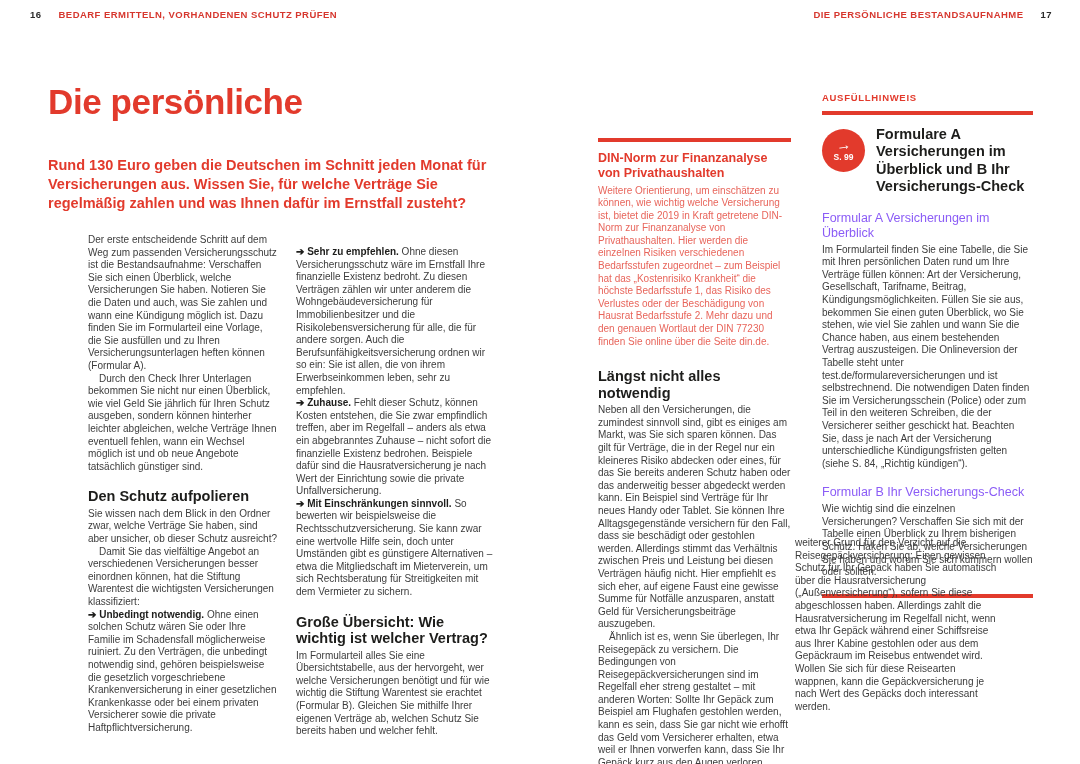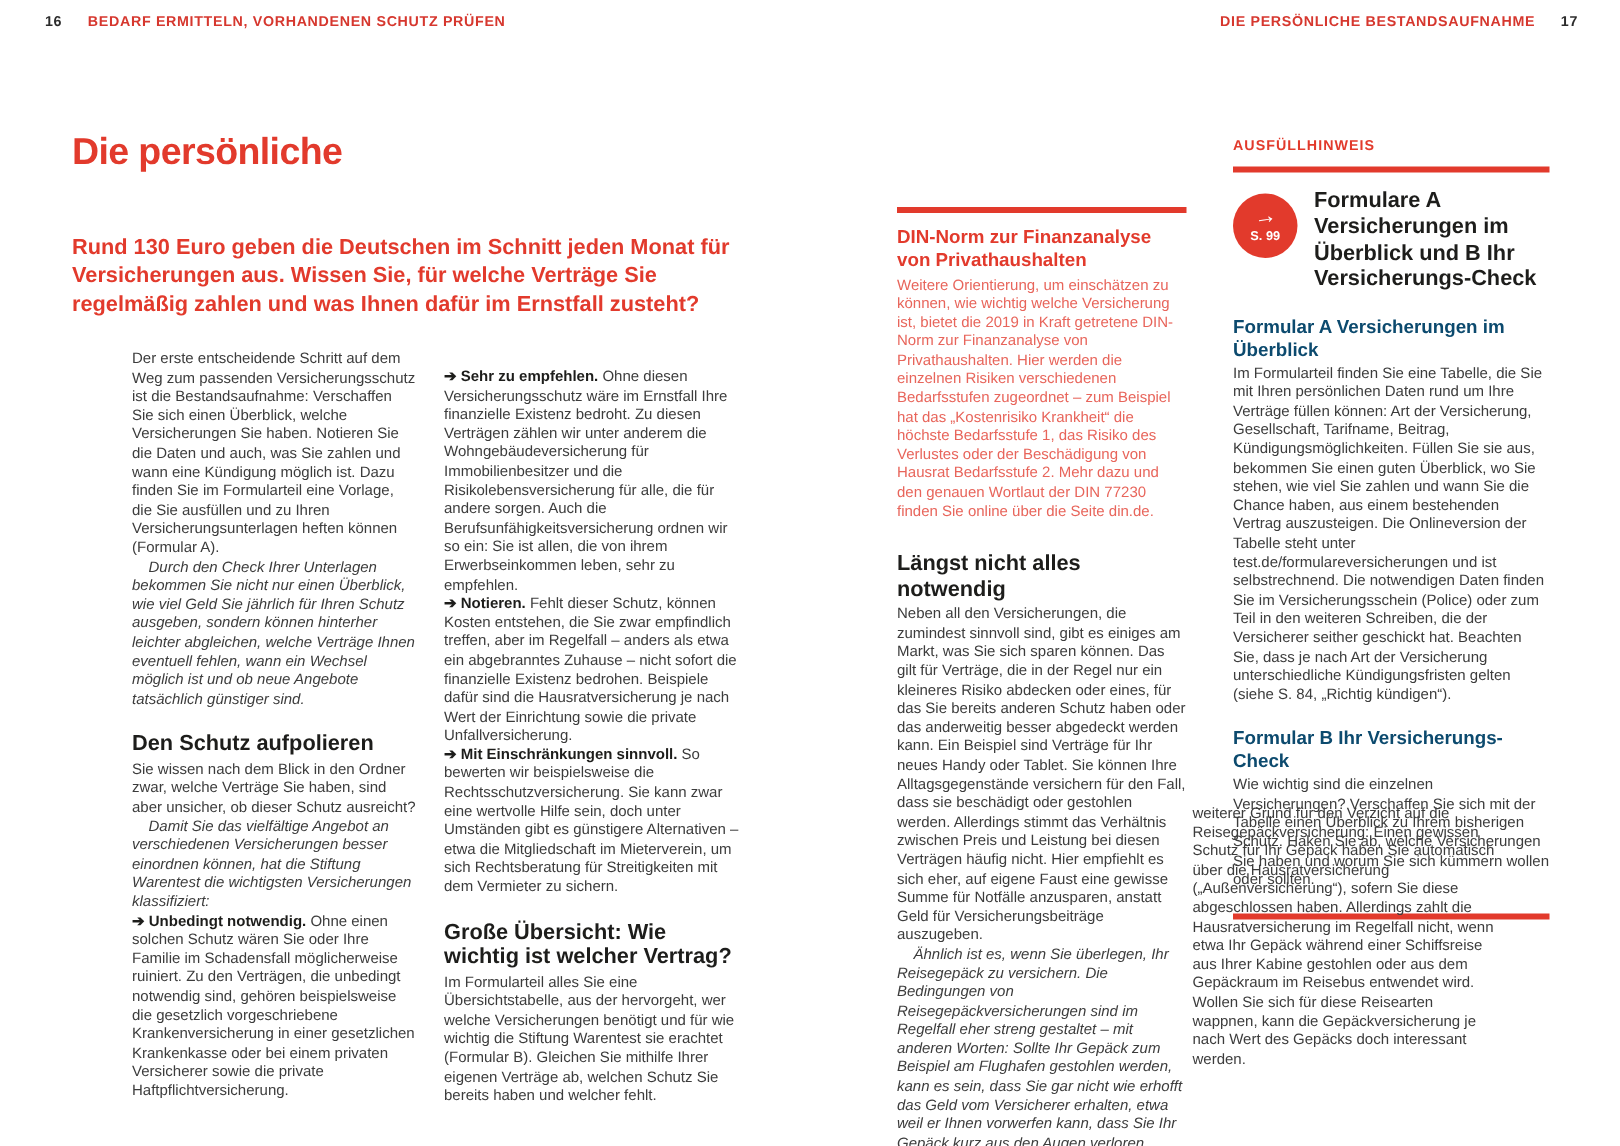--- a/index.html
+++ b/index.html
@@ -9,51 +9,51 @@
   }
   
   .runhead{position:absolute;top:9px;font-size:9.5px;font-weight:bold;letter-spacing:.45px;white-space:nowrap;color:#d6372e;}
   .runhead-left{left:30px;}
   .runhead-right{right:28px;text-align:right;}
   .pagenum{color:#2b2b2b;}
   .runhead-left .pagenum{margin-right:14px;}
   .runhead-right .pagenum{margin-left:14px;text-align:center;}
 
   
-  .article-title{position:absolute;left:48px;top:84px;color:#e23a2c;font-size:25px;font-weight:bold;line-height:35px;letter-spacing:-.4px;}
+  .article-title{position:absolute;left:48px;top:84px;color:#e23a2c;font-size:35px;font-weight:bold;line-height:35px;letter-spacing:-.4px;}
   .intro{position:absolute;left:48px;top:156px;width:446px;color:#e23a2c;font-weight:bold;font-size:14.5px;line-height:19px;}
 
   
   .bodycol{position:absolute;font-size:10px;line-height:12.6px;color:#3c3c3c;hyphens:auto;}
   #col1{left:88px;top:234px;width:190px;}
   #col2{left:296px;top:234px;width:197px;margin-top:12px;}
   #col3{left:598px;top:138px;width:193px;}
   #col4{left:795px;top:537px;width:206px;}
   .bodycol p{margin:0;}
-  .ind{text-indent:11px;font-style:italic;}
+  .ind{text-indent:11px;}
   .colhead{font-size:14.5px;line-height:16.5px;color:#1d1d1b;font-weight:bold;margin:15px 0 3px 0;}
   .lead{font-weight:bold;color:#1d1d1b;}
 
   
   .redrule{height:3.5px;background:#e23a2c;margin:0 0 9px 0;}
   .din-head{color:#e23a2c;font-weight:bold;font-size:12.5px;line-height:15px;margin:0 0 4px 0;}
   .din-body{color:#e8655b;margin:0;}
   #col3 .colhead{margin-top:20px;}
 
   
   .sidebar{position:absolute;left:822px;top:92px;width:211px;font-size:10px;line-height:12.6px;hyphens:auto;}
   .sb-label{color:#e23a2c;font-weight:bold;font-size:9.5px;letter-spacing:.7px;margin-bottom:6px;}
   .sb-bar{height:4px;background:#e23a2c;}
   .sb-top{display:flex;align-items:flex-start;margin-top:11px;}
   .sb-circle{width:43px;height:43px;border-radius:50%;background:#e23a2c;color:#ffffff;
     display:flex;flex-direction:column;align-items:center;justify-content:center;flex:0 0 43px;margin-top:3px;}
   .sb-circle .arr{font-size:15px;font-weight:bold;line-height:14px;transform:rotate(-8deg);}
   .sb-circle .pref{font-size:8.5px;font-weight:bold;line-height:10px;}
   .sb-heading{margin-left:11px;font-size:14.5px;font-weight:bold;line-height:17.5px;color:#1d1d1b;}
-  .sb-sub{color:#0c4a6e;font-weight:bold;font-size:12.5px;line-height:15px;margin:15px 0 3px 0;}
+  .sb-sub{color:#8b5cf6;font-weight:normal;font-size:12.5px;line-height:15px;margin:15px 0 3px 0;}
   .sb-body{margin:0;}
   .sb-bar-bottom{margin-top:15px;}
 </style>
 </head>
 <body>
 
 <div class="sheet">
 
   <div class="runhead runhead-left">
     <span class="pagenum">16</span>
@@ -74,21 +74,21 @@
     <p>Der erste entscheidende Schritt auf dem Weg zum passenden Versicherungsschutz ist die Bestandsaufnahme: Verschaffen Sie sich einen Überblick, welche Versicherungen Sie haben. Notieren Sie die Daten und auch, was Sie zahlen und wann eine Kündigung möglich ist. Dazu finden Sie im Formularteil eine Vorlage, die Sie ausfüllen und zu Ihren Versicherungsunterlagen heften können (Formular A).</p>
     <p class="ind">Durch den Check Ihrer Unterlagen bekommen Sie nicht nur einen Überblick, wie viel Geld Sie jährlich für Ihren Schutz ausgeben, sondern können hinterher leichter abgleichen, welche Verträge Ihnen eventuell fehlen, wann ein Wechsel möglich ist und ob neue Angebote tatsächlich günstiger sind.</p>
     <h3 class="colhead">Den Schutz aufpolieren</h3>
     <p>Sie wissen nach dem Blick in den Ordner zwar, welche Verträge Sie haben, sind aber unsicher, ob dieser Schutz ausreicht?</p>
     <p class="ind">Damit Sie das vielfältige Angebot an verschiedenen Versicherungen besser einordnen können, hat die Stiftung Warentest die wichtigsten Versicherungen klassifiziert:</p>
     <p><span class="lead">➔ Unbedingt notwendig.</span><span> Ohne einen solchen Schutz wären Sie oder Ihre Familie im Schadensfall möglicherweise ruiniert. Zu den Verträgen, die unbedingt notwendig sind, gehören beispielsweise die gesetzlich vorgeschriebene Krankenversicherung in einer gesetzlichen Krankenkasse oder bei einem privaten Versicherer sowie die private Haftpflichtversicherung.</span></p>
   </div>
 
   <div class="bodycol" id="col2">
     <p><span class="lead">➔ Sehr zu empfehlen.</span><span> Ohne diesen Versicherungsschutz wäre im Ernstfall Ihre finanzielle Existenz bedroht. Zu diesen Verträgen zählen wir unter anderem die Wohngebäudeversicherung für Immobilienbesitzer und die Risikolebensversicherung für alle, die für andere sorgen. Auch die Berufsunfähigkeitsversicherung ordnen wir so ein: Sie ist allen, die von ihrem Erwerbseinkommen leben, sehr zu empfehlen.</span></p>
-    <p><span class="lead">➔ Notieren.</span><span> Fehlt dieser Schutz, können Kosten entstehen, die Sie zwar empfindlich treffen, aber im Regelfall – anders als etwa ein abgebranntes Zuhause – nicht sofort die finanzielle Existenz bedrohen. Beispiele dafür sind die Hausratversicherung je nach Wert der Einrichtung sowie die private Unfallversicherung.</span></p>
+    <p><span class="lead">➔ Zuhause.</span><span> Fehlt dieser Schutz, können Kosten entstehen, die Sie zwar empfindlich treffen, aber im Regelfall – anders als etwa ein abgebranntes Zuhause – nicht sofort die finanzielle Existenz bedrohen. Beispiele dafür sind die Hausratversicherung je nach Wert der Einrichtung sowie die private Unfallversicherung.</span></p>
     <p><span class="lead">➔ Mit Einschränkungen sinnvoll.</span><span> So bewerten wir beispielsweise die Rechtsschutzversicherung. Sie kann zwar eine wertvolle Hilfe sein, doch unter Umständen gibt es günstigere Alternativen – etwa die Mitgliedschaft im Mieterverein, um sich Rechtsberatung für Streitigkeiten mit dem Vermieter zu sichern.</span></p>
     <h3 class="colhead">Große Übersicht: Wie wichtig ist welcher Vertrag?</h3>
     <p>Im Formularteil alles Sie eine Übersichtstabelle, aus der hervorgeht, wer welche Versicherungen benötigt und für wie wichtig die Stiftung Warentest sie erachtet (Formular B). Gleichen Sie mithilfe Ihrer eigenen Verträge ab, welchen Schutz Sie bereits haben und welcher fehlt.</p>
   </div>
 
   <div class="bodycol" id="col3">
     <div class="redrule"></div>
     <h4 class="din-head">DIN-Norm zur Finanzanalyse von Privathaushalten</h4>
     <p class="din-body">Weitere Orientierung, um einschätzen zu können, wie wichtig welche Versicherung ist, bietet die 2019 in Kraft getretene DIN-Norm zur Finanzanalyse von Privathaushalten. Hier werden die einzelnen Risiken verschiedenen Bedarfsstufen zugeordnet – zum Beispiel hat das „Kostenrisiko Krankheit“ die höchste Bedarfsstufe 1, das Risiko des Verlustes oder der Beschädigung von Hausrat Bedarfsstufe 2. Mehr dazu und den genauen Wortlaut der DIN 77230 finden Sie online über die Seite din.de.</p>
     <h3 class="colhead">Längst nicht alles notwendig</h3>

